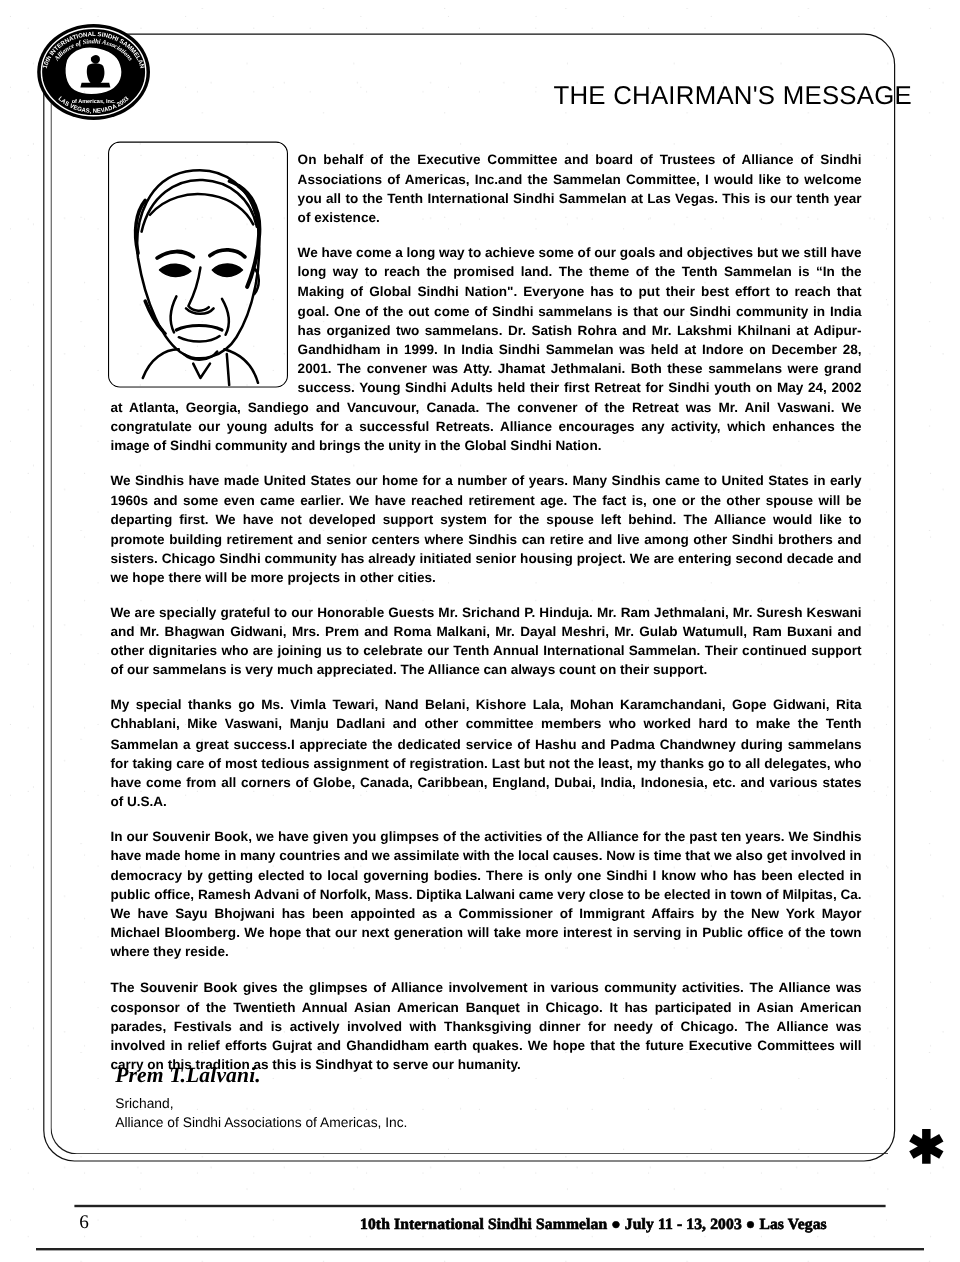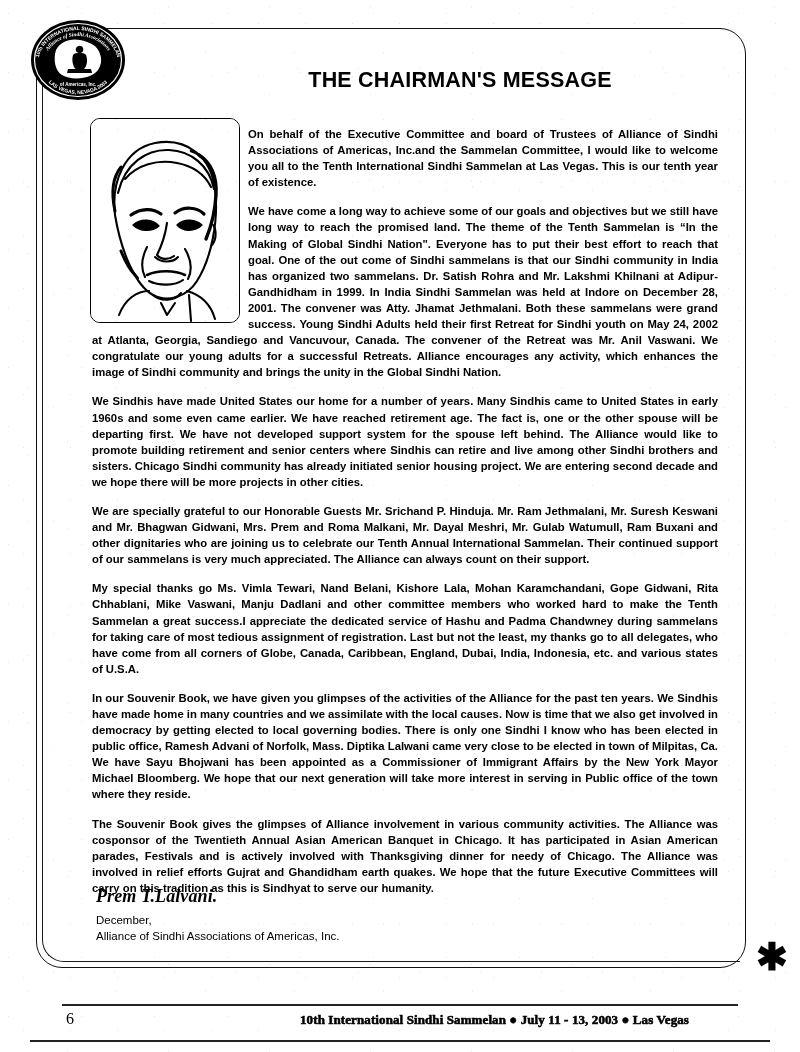--- a/index.html
+++ b/index.html
@@ -70,23 +70,23 @@
     height: 88px;
     z-index: 20;
   }
 
   
   .title {
     position: absolute;
     left: 160px;
     top: 68px;
     width: 600px;
-    text-align: center;
+    text-align: right;
     font-size: 21.5px;
-    font-weight: bold;
+    font-weight: normal;
     letter-spacing: .2px;
     font-family: "Liberation Sans", sans-serif;
     z-index: 10;
   }
 
   
   .portrait {
     position: absolute;
     left: 90px;
     top: 118px;
@@ -285,21 +285,21 @@
     <p>We have come a long way to achieve some of our goals and objectives but we still have long way to reach the promised land.  The theme of the Tenth Sammelan is “In the Making of Global Sindhi Nation". Everyone has to put their best effort to reach that goal. One of the out come of Sindhi sammelans is that our Sindhi community in India has organized two sammelans.   Dr. Satish Rohra and Mr. Lakshmi Khilnani at Adipur-Gandhidham in 1999. In India Sindhi Sammelan was held at Indore on December 28, 2001. The convener was Atty. Jhamat Jethmalani. Both these sammelans were grand success. Young Sindhi Adults held their first Retreat for Sindhi youth on May 24, 2002 at Atlanta, Georgia, Sandiego and Vancuvour, Canada.  The convener of the Retreat was Mr. Anil Vaswani.  We congratulate our young adults for a successful Retreats. Alliance encourages any activity, which enhances the image of Sindhi community and brings the unity in the Global Sindhi Nation.</p>
     <p>We Sindhis have made United States our home for a number of years.  Many Sindhis came to United States in early 1960s and some even came earlier.  We have reached retirement age.  The fact is, one or the other spouse will be departing first.  We have not developed support system for the spouse left behind.  The Alliance would like to promote building retirement and senior centers where Sindhis can retire and live among other Sindhi brothers and sisters. Chicago Sindhi community has already initiated senior housing project.   We are entering second decade and we hope there will be more projects in other cities.</p>
     <p>We are specially grateful to our Honorable Guests   Mr. Srichand P. Hinduja. Mr. Ram Jethmalani, Mr. Suresh Keswani and Mr. Bhagwan Gidwani, Mrs. Prem and Roma Malkani, Mr. Dayal Meshri, Mr. Gulab Watumull, Ram Buxani and other dignitaries who are joining us to celebrate our Tenth Annual International Sammelan. Their continued support of our sammelans is very much appreciated.  The Alliance can always count on their support.</p>
     <p>My special thanks go Ms. Vimla Tewari, Nand Belani, Kishore Lala, Mohan Karamchandani, Gope Gidwani, Rita Chhablani, Mike   Vaswani, Manju Dadlani and other committee members who worked hard to make the Tenth Sammelan a great success.I appreciate the dedicated service of Hashu and Padma Chandwney during sammelans for taking care of most tedious assignment of registration. Last but not the least, my thanks go to all delegates, who have come from all corners of Globe, Canada, Caribbean, England, Dubai, India, Indonesia, etc. and various states of U.S.A.</p>
     <p>In our Souvenir Book, we have given you glimpses of the activities of the Alliance for the past ten years.   We Sindhis have made home in many countries and we assimilate with the local causes. Now is time that we also get involved in democracy by getting elected to local governing bodies. There is only one Sindhi I know who has been elected in public office, Ramesh Advani of Norfolk, Mass.   Diptika Lalwani came very close to be elected in town of Milpitas, Ca.   We have Sayu Bhojwani has been appointed as a Commissioner of Immigrant Affairs by the New York Mayor Michael Bloomberg. We hope that our next generation will take more interest in serving in Public office of the town where they reside.</p>
     <p>The Souvenir Book gives the glimpses of Alliance involvement in various community activities.   The Alliance was cosponsor of the Twentieth Annual Asian American Banquet in Chicago.   It has participated in Asian American parades, Festivals and is actively involved with Thanksgiving dinner for needy of Chicago.   The Alliance was involved in relief efforts Gujrat and Ghandidham earth quakes.   We hope that the future Executive Committees will carry on this tradition as this is Sindhyat to serve our humanity.</p>
   </div>
 
   <div class="sig-block">
     <div class="sig-name">Prem T.Lalvani.</div>
-    <div class="sig-line">December,</div>
+    <div class="sig-line">Srichand,</div>
     <div class="sig-line">Alliance of Sindhi Associations of Americas, Inc.</div>
   </div>
 
   <div class="asterisk">✱</div>
 
   <div class="footer-rule-top"></div>
   <div class="page-number">6</div>
   <div class="footer-title">10th International Sindhi Sammelan ● July 11 - 13, 2003 ● Las Vegas</div>
   <div class="footer-rule-bottom"></div>
 

